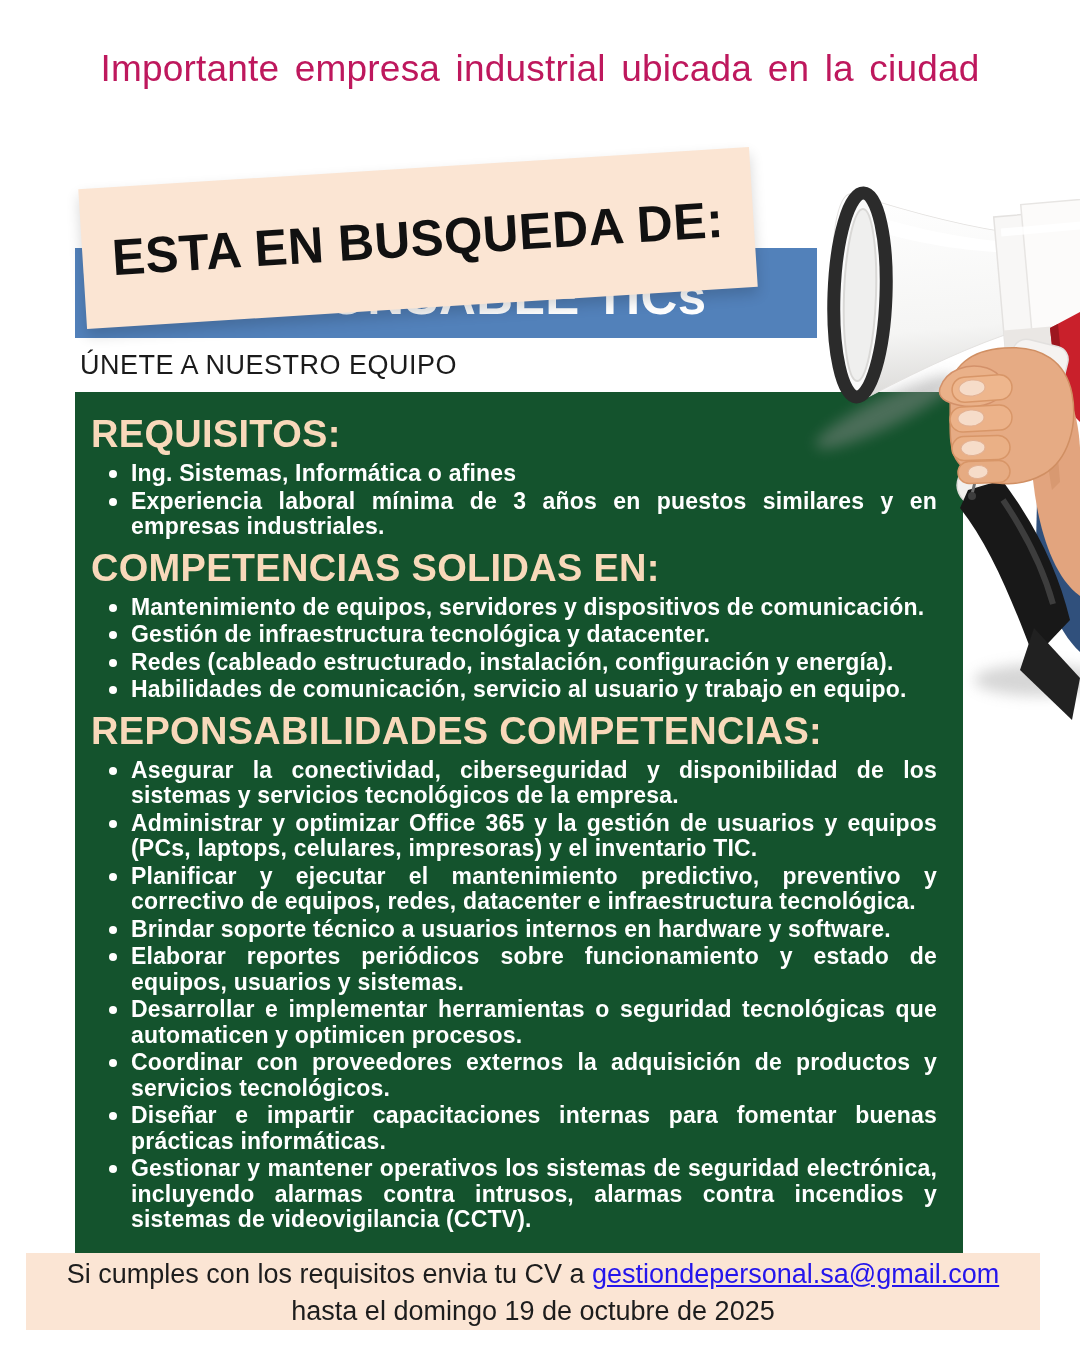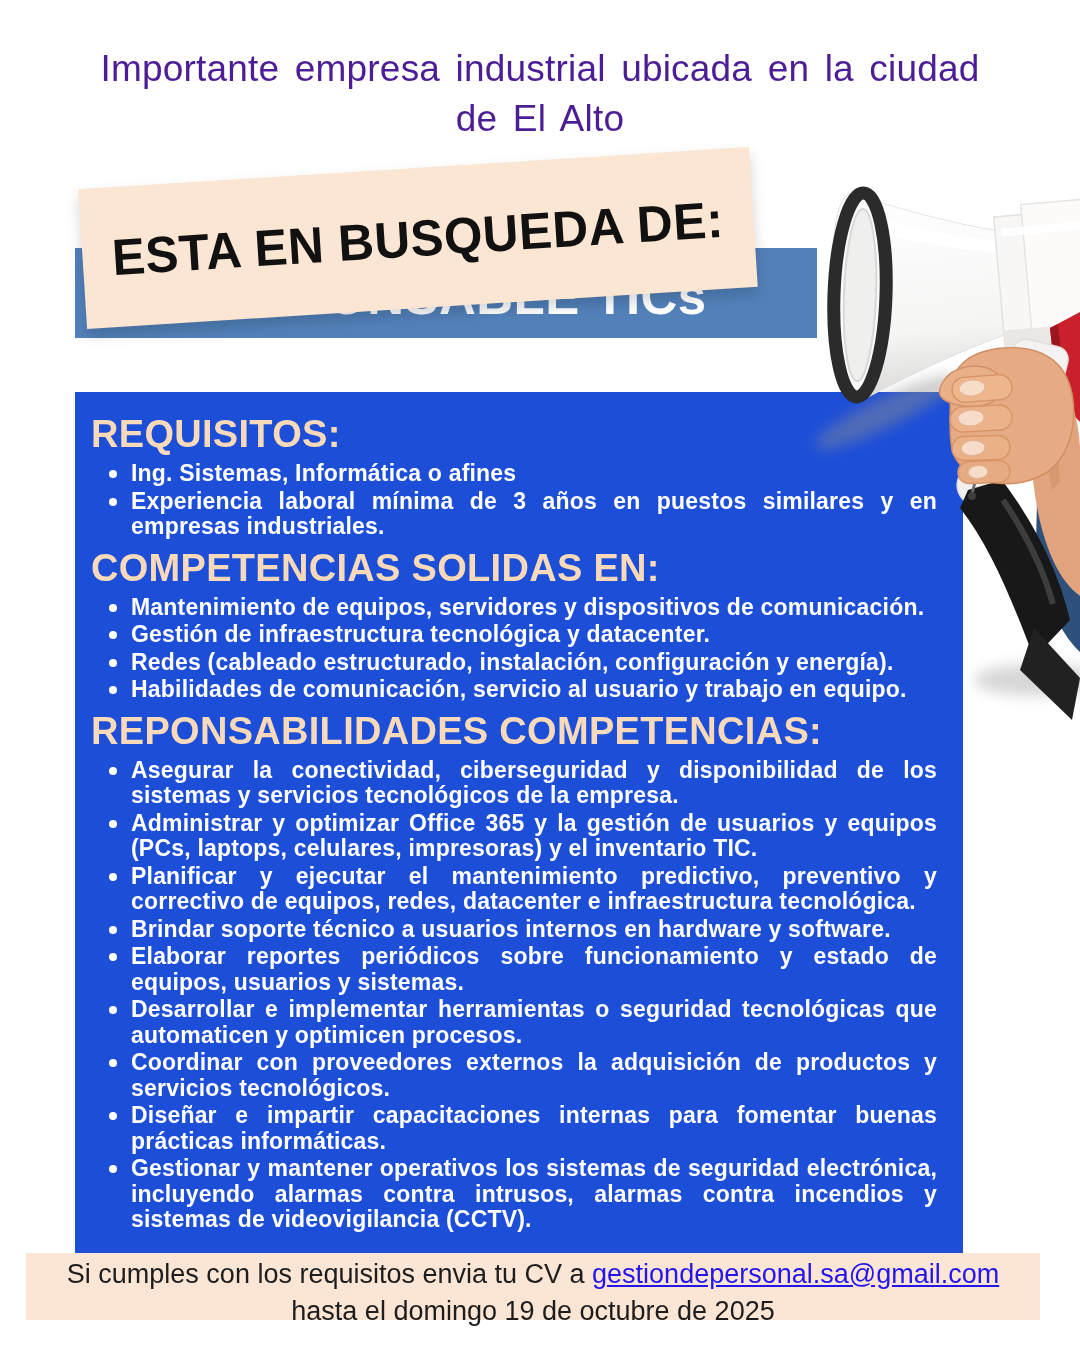--- a/index.html
+++ b/index.html
@@ -6,21 +6,21 @@
   body{
     width:1080px;height:1349px;position:relative;background:#ffffff;
     font-family:"Liberation Sans", sans-serif;overflow:hidden;
     -webkit-font-smoothing:antialiased;
   }
   .page{position:absolute;inset:0;}
 
   
   .headline{
     position:absolute;top:44px;left:0;width:1080px;
-    text-align:center;color:#4c1d95;
+    text-align:center;color:#be185d;
     font-size:37px;line-height:50px;font-weight:400;word-spacing:5px;letter-spacing:.2px;
   }
 
   
   .peach-banner{
     position:absolute;left:82px;top:168px;width:672px;height:140px;
     background:#fbe5d3;transform:rotate(-3.6deg);transform-origin:50% 50%;
     box-shadow:0 7px 14px rgba(0,0,0,.16);
     display:flex;align-items:center;justify-content:center;z-index:3;
   }
@@ -40,71 +40,71 @@
   }
 
   .join-tagline{
     position:absolute;left:80px;top:350px;
     color:#1b1b1b;font-size:27px;font-weight:500;letter-spacing:.5px;white-space:nowrap;
   }
 
   
   .panel{
     position:absolute;left:75px;top:392px;width:888px;height:862px;
-    background:#1d4ed8;color:#ffffff;box-sizing:border-box;
+    background:#14532d;color:#ffffff;box-sizing:border-box;
     padding:14px 24px 14px 16px;z-index:1;
   }
   .section-heading{
     margin:6px 0 5px 0;color:#f8d9ba;font-weight:800;
     font-size:38px;line-height:44px;letter-spacing:.3px;white-space:nowrap;
   }
   ul.bullets{list-style:none;margin:0;padding:0;}
   ul.bullets li{
     position:relative;margin:2px;padding:0 0 0 38px;
     font-size:23px;line-height:25.5px;font-weight:700;letter-spacing:.2px;
   }
   ul.bullets li .dot{
     position:absolute;left:16px;top:9px;width:8px;height:8px;border-radius:50%;
     background:#ffffff;
   }
   ul.bullets li .li-text{display:block;text-align:justify;}
 
   
   .contact{
-    position:absolute;left:26px;top:1253px;width:1014px;height:67px;
+    position:absolute;left:26px;top:1253px;width:1014px;height:77px;
     background:#fbe5d4;color:#1d1d1d;text-align:center;
     font-size:27px;line-height:37px;box-sizing:border-box;padding-top:3px;z-index:4;
   }
   .contact .email{
     color:#2415ec;text-decoration:underline;cursor:pointer;
   }
 
   
   .megaphone{
     position:absolute;left:800px;top:160px;width:280px;height:560px;z-index:5;
   }
 </style>
 </head>
 <body>
 
 <div class="page">
 
   <div class="headline">
     <div>Importante empresa industrial ubicada en la ciudad</div>
-    <div>de El Alto</div>
   </div>
 
   <div class="peach-banner">
     <span>ESTA EN BUSQUEDA DE:</span>
   </div>
 
   <div class="role-banner">
     <span>RESPONSABLE TICs</span>
   </div>
 
+  <div class="join-tagline">ÚNETE A NUESTRO EQUIPO</div>
 
   <div class="panel">
 
     <h2 class="section-heading">REQUISITOS:</h2>
     <ul class="bullets">
       <li>
           <span class="dot"></span>
           <span class="li-text">Ing. Sistemas, Informática o afines</span>
         </li>
       <li>

